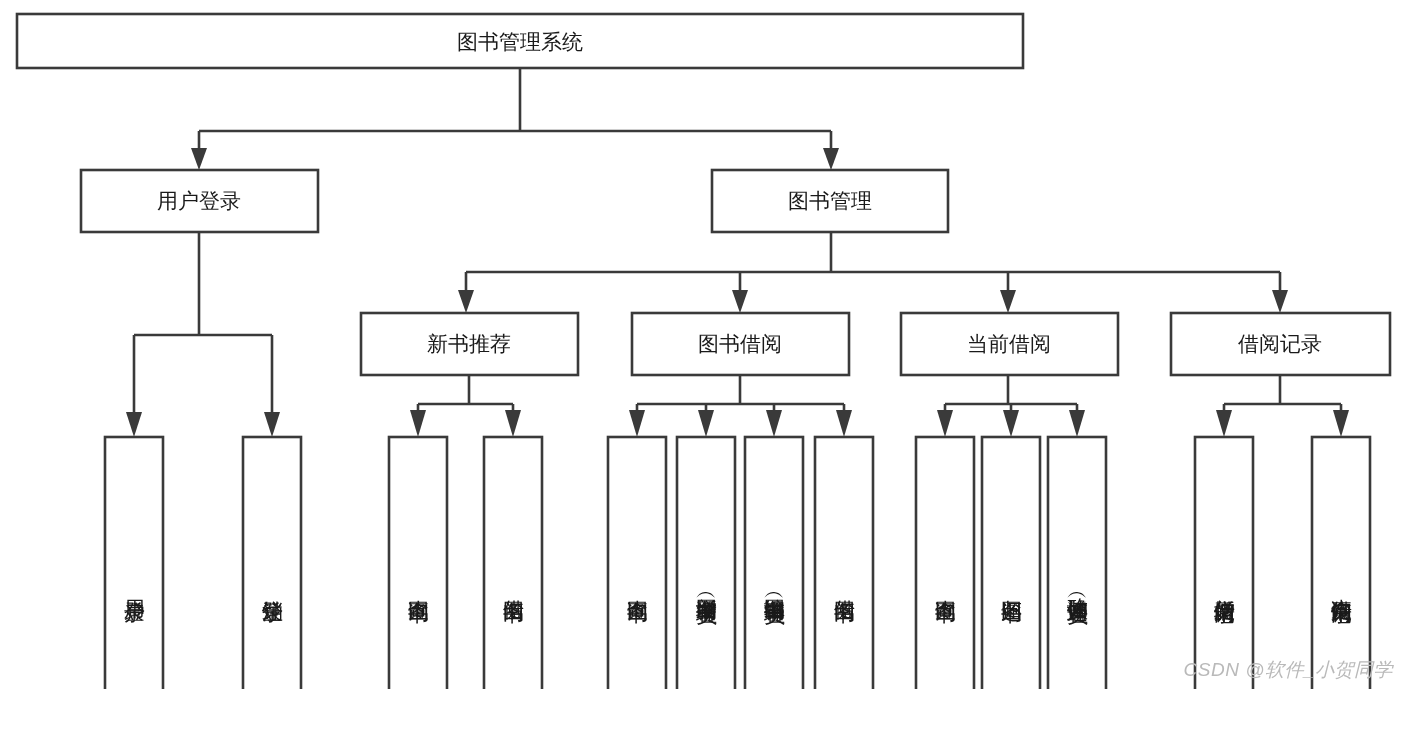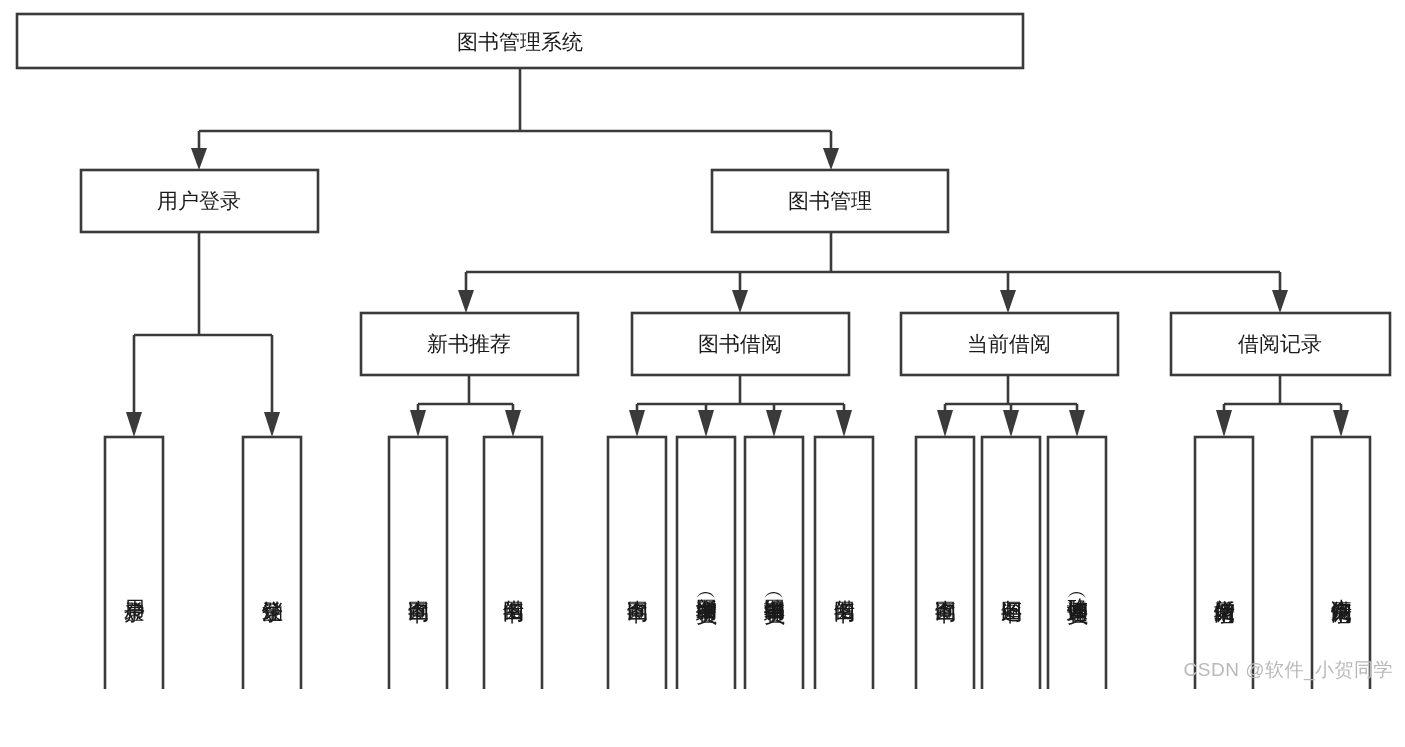--- a/index.html
+++ b/index.html
@@ -63,20 +63,21 @@
   }
   .watermark {
     position: absolute;
     right: 12px;
     bottom: 6px;
     font-family: "Liberation Sans", "DejaVu Sans", sans-serif;
     font-size: 19px;
     color: #b9b9b9;
     letter-spacing: 0.5px;
     user-select: none;
+    font-style: italic;
   }
 </style>
 </head>
 <body>
 
 <div id="canvas">
 
   <svg id="diagram-svg" viewBox="0 0 1405 747">
 
     <g>

